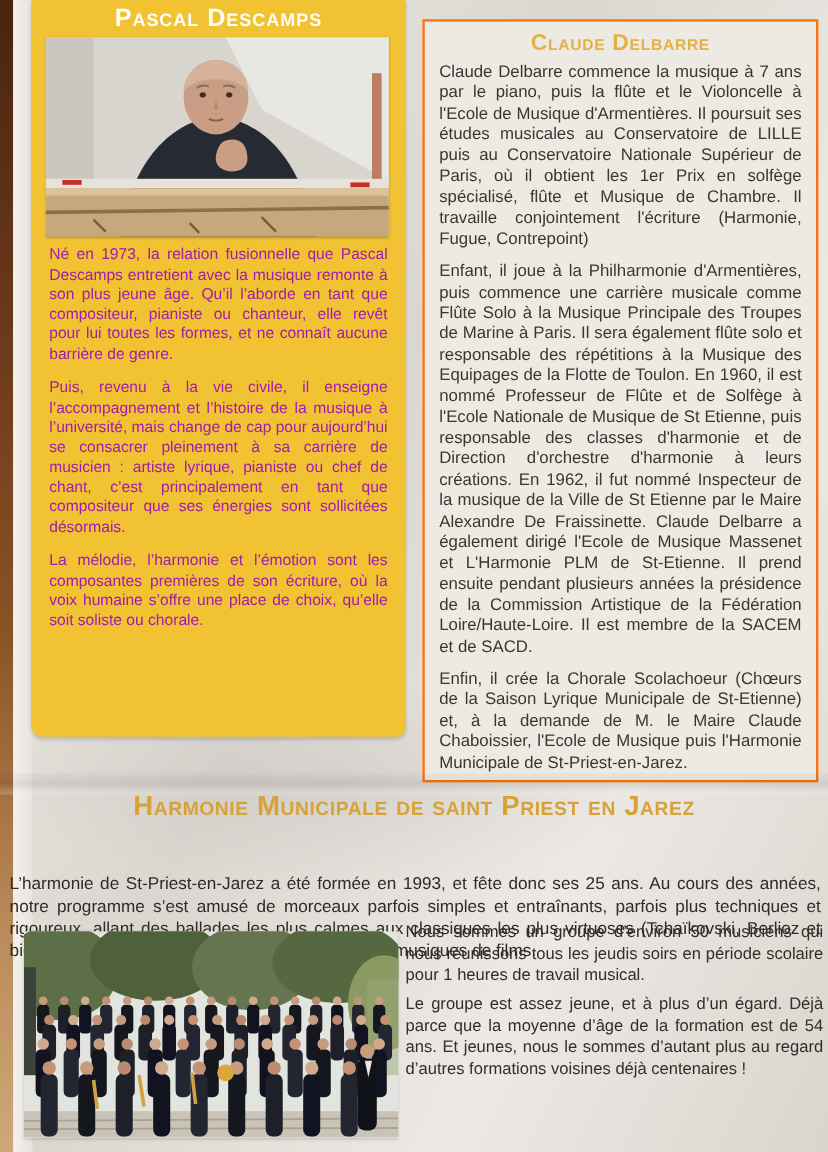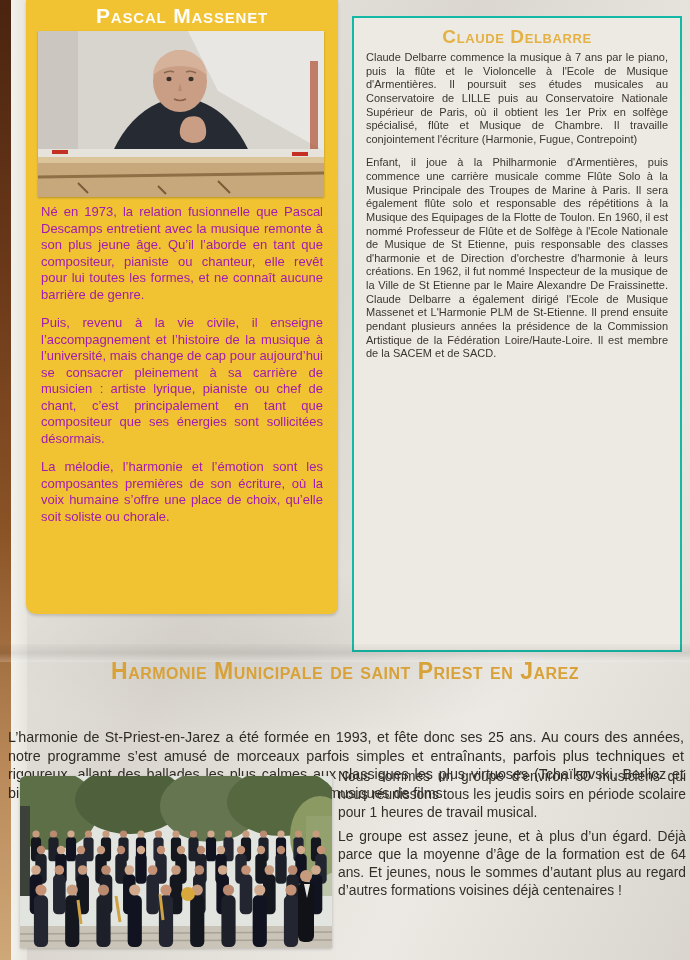--- a/index.html
+++ b/index.html
@@ -35,29 +35,29 @@
     box-shadow:0 1px 2px rgba(0,0,0,.25);
   }
   .yellow-text{
     position:absolute;left:15px;top:204px;width:282px;
     color:#a21caf;font-size:13px;line-height:1.27;text-align:justify;
   }
   .yellow-text p{margin:0 0 12px;}
   
   .right-box{
     position:absolute;left:352px;top:16px;width:330px;height:636px;
-    box-sizing:border-box;border:2px solid #14b8a6;background:#edeae3;
+    box-sizing:border-box;border:2px solid #f97316;background:#edeae3;
     padding:6px 12px 4px;overflow:hidden;
   }
   .right-box h2{
     margin:2px 0 3px;text-align:center;color:#e5ب245;color:#e4b145;
     font-variant:small-caps;font-size:19px;letter-spacing:.6px;font-weight:bold;
   }
   .right-box p{
-    margin:0 0 10px;color:#3a3630;font-size:11px;line-height:1.24;text-align:justify;
+    margin:0 0 10px;color:#3a3630;font-size:14px;line-height:1.24;text-align:justify;
   }
   
   .fold-band{
     position:absolute;left:0;top:644px;width:690px;height:18px;
     background:linear-gradient(rgba(0,0,0,.02),rgba(0,0,0,.08),rgba(255,255,255,.2));
   }
   .bottom-title{
     position:absolute;left:0;top:658px;width:690px;margin:0;text-align:center;
     color:#d8a238;font-variant:small-caps;font-size:23px;letter-spacing:.5px;font-weight:bold;
   }
@@ -77,21 +77,21 @@
   .gold-name{color:#e2b34a;font-weight:bold;}
   svg{display:block;width:100%;height:100%;}
 </style>
 </head>
 <body>
 
 <div class="wood-edge"></div>
 <div class="paper-edge"></div>
 
 <section class="yellow-panel">
-  <h2>Pascal Massenet</h2>
+  <h2>Pascal Descamps</h2>
 
   <div class="portrait">
     <svg viewBox="0 0 286 166" preserveAspectRatio="none">
       <rect width="286" height="166" fill="#d8d5cf"></rect>
       <polygon points="150,0 286,0 286,120 180,60" fill="#e9e7e3"></polygon>
       <rect x="0" y="0" width="40" height="166" fill="#cbc7c0"></rect>
       <rect x="272" y="30" width="8" height="95" fill="#b05a3e" opacity=".75"></rect>
 
       <path d="M62,166 C70,110 100,70 143,66 C186,70 216,110 224,166 Z" fill="#262a33"></path>
       <rect x="74" y="118" width="140" height="40" rx="18" fill="#20242d"></rect>
@@ -121,20 +121,21 @@
     <p>Né en 1973, la relation fusionnelle que Pascal Descamps entretient avec la musique remonte à son plus jeune âge. Qu’il l’aborde en tant que compositeur, pianiste ou chanteur, elle revêt pour lui toutes les formes, et ne connaît aucune barrière de genre.</p>
     <p>Puis, revenu à la vie civile, il enseigne l’accompagnement et l’histoire de la musique à l’université, mais change de cap pour aujourd’hui se consacrer pleinement à sa carrière de musicien : artiste lyrique, pianiste ou chef de chant, c’est principalement en tant que compositeur que ses énergies sont sollicitées désormais.</p>
     <p>La mélodie, l’harmonie et l’émotion sont les composantes premières de son écriture, où la voix humaine s’offre une place de choix, qu’elle soit soliste ou chorale.</p>
   </div>
 </section>
 
 <section class="right-box">
   <h2>Claude Delbarre</h2>
   <p>Claude Delbarre commence la musique à 7 ans par le piano, puis la flûte et le Violoncelle à l'Ecole de Musique d'Armentières. Il poursuit ses études musicales au Conservatoire de LILLE puis au Conservatoire Nationale Supérieur de Paris, où il obtient les 1er Prix en solfège spécialisé, flûte et Musique de Chambre. Il travaille conjointement l'écriture (Harmonie, Fugue, Contrepoint)</p>
   <p>Enfant, il joue à la Philharmonie d'Armentières, puis commence une carrière musicale comme Flûte Solo à la Musique Principale des Troupes de Marine à Paris. Il sera également flûte solo et responsable des répétitions à la Musique des Equipages de la Flotte de Toulon.  En 1960, il est nommé Professeur de Flûte et de Solfège à l'Ecole Nationale de Musique de St Etienne, puis responsable des classes d'harmonie et de Direction d'orchestre d'harmonie à leurs créations. En 1962, il fut nommé Inspecteur de la musique de la Ville de St Etienne par le Maire Alexandre De Fraissinette. Claude Delbarre a également dirigé l'Ecole de Musique Massenet et L'Harmonie PLM de St-Etienne. Il prend ensuite pendant plusieurs années la présidence de la Commission Artistique de la Fédération Loire/Haute-Loire. Il est membre de la SACEM et de SACD.</p>
+  <p>Enfin, il crée la Chorale Scolachoeur (Chœurs de la Saison Lyrique Municipale de St-Etienne) et, à la demande de M. le Maire Claude Chaboissier, l'Ecole de Musique puis l'Harmonie Municipale de St-Priest-en-Jarez.</p>
 </section>
 
 <div class="fold-band"></div>
 
 <h1 class="bottom-title">Harmonie Municipale de saint Priest en Jarez</h1>
 
 <p class="bottom-intro">L’harmonie de St-Priest-en-Jarez a été formée en 1993, et fête donc ses 25 ans. Au cours des années, notre programme s’est amusé de morceaux parfois simples et entraînants, parfois plus techniques et rigoureux, allant des ballades les plus calmes aux classiques les plus virtuoses (Tchaïkovski, Berlioz et bien d’autres), en passant par les incontournables musiques de films.</p>
 
 <div class="group-photo">
   <svg id="photo-svg" viewBox="0 0 312 172" preserveAspectRatio="none">
@@ -266,14 +267,14 @@
         </g>
       </g>
 
     <circle cx="168" cy="118" r="7" fill="#d8a83c"></circle>
     <path d="M96,120 l4,26 M140,118 l3,26 M58,124 l3,24" stroke="#cfa243" stroke-width="3"></path>
   </svg>
 </div>
 
 <div class="bottom-text">
   <p>Nous sommes un groupe d’environ 50 musiciens qui nous réunissons tous les jeudis soirs en période scolaire pour 1 heures de travail musical.</p>
-  <p>Le groupe est assez jeune, et à plus d’un égard. Déjà parce que la moyenne d’âge de la formation est de 64 ans. Et jeunes, nous le sommes d’autant plus au regard d’autres formations voisines déjà centenaires !</p>
+  <p>Le groupe est assez jeune, et à plus d’un égard. Déjà parce que la moyenne d’âge de la formation est de 54 ans. Et jeunes, nous le sommes d’autant plus au regard d’autres formations voisines déjà centenaires !</p>
 </div>
 
 </body></html>

